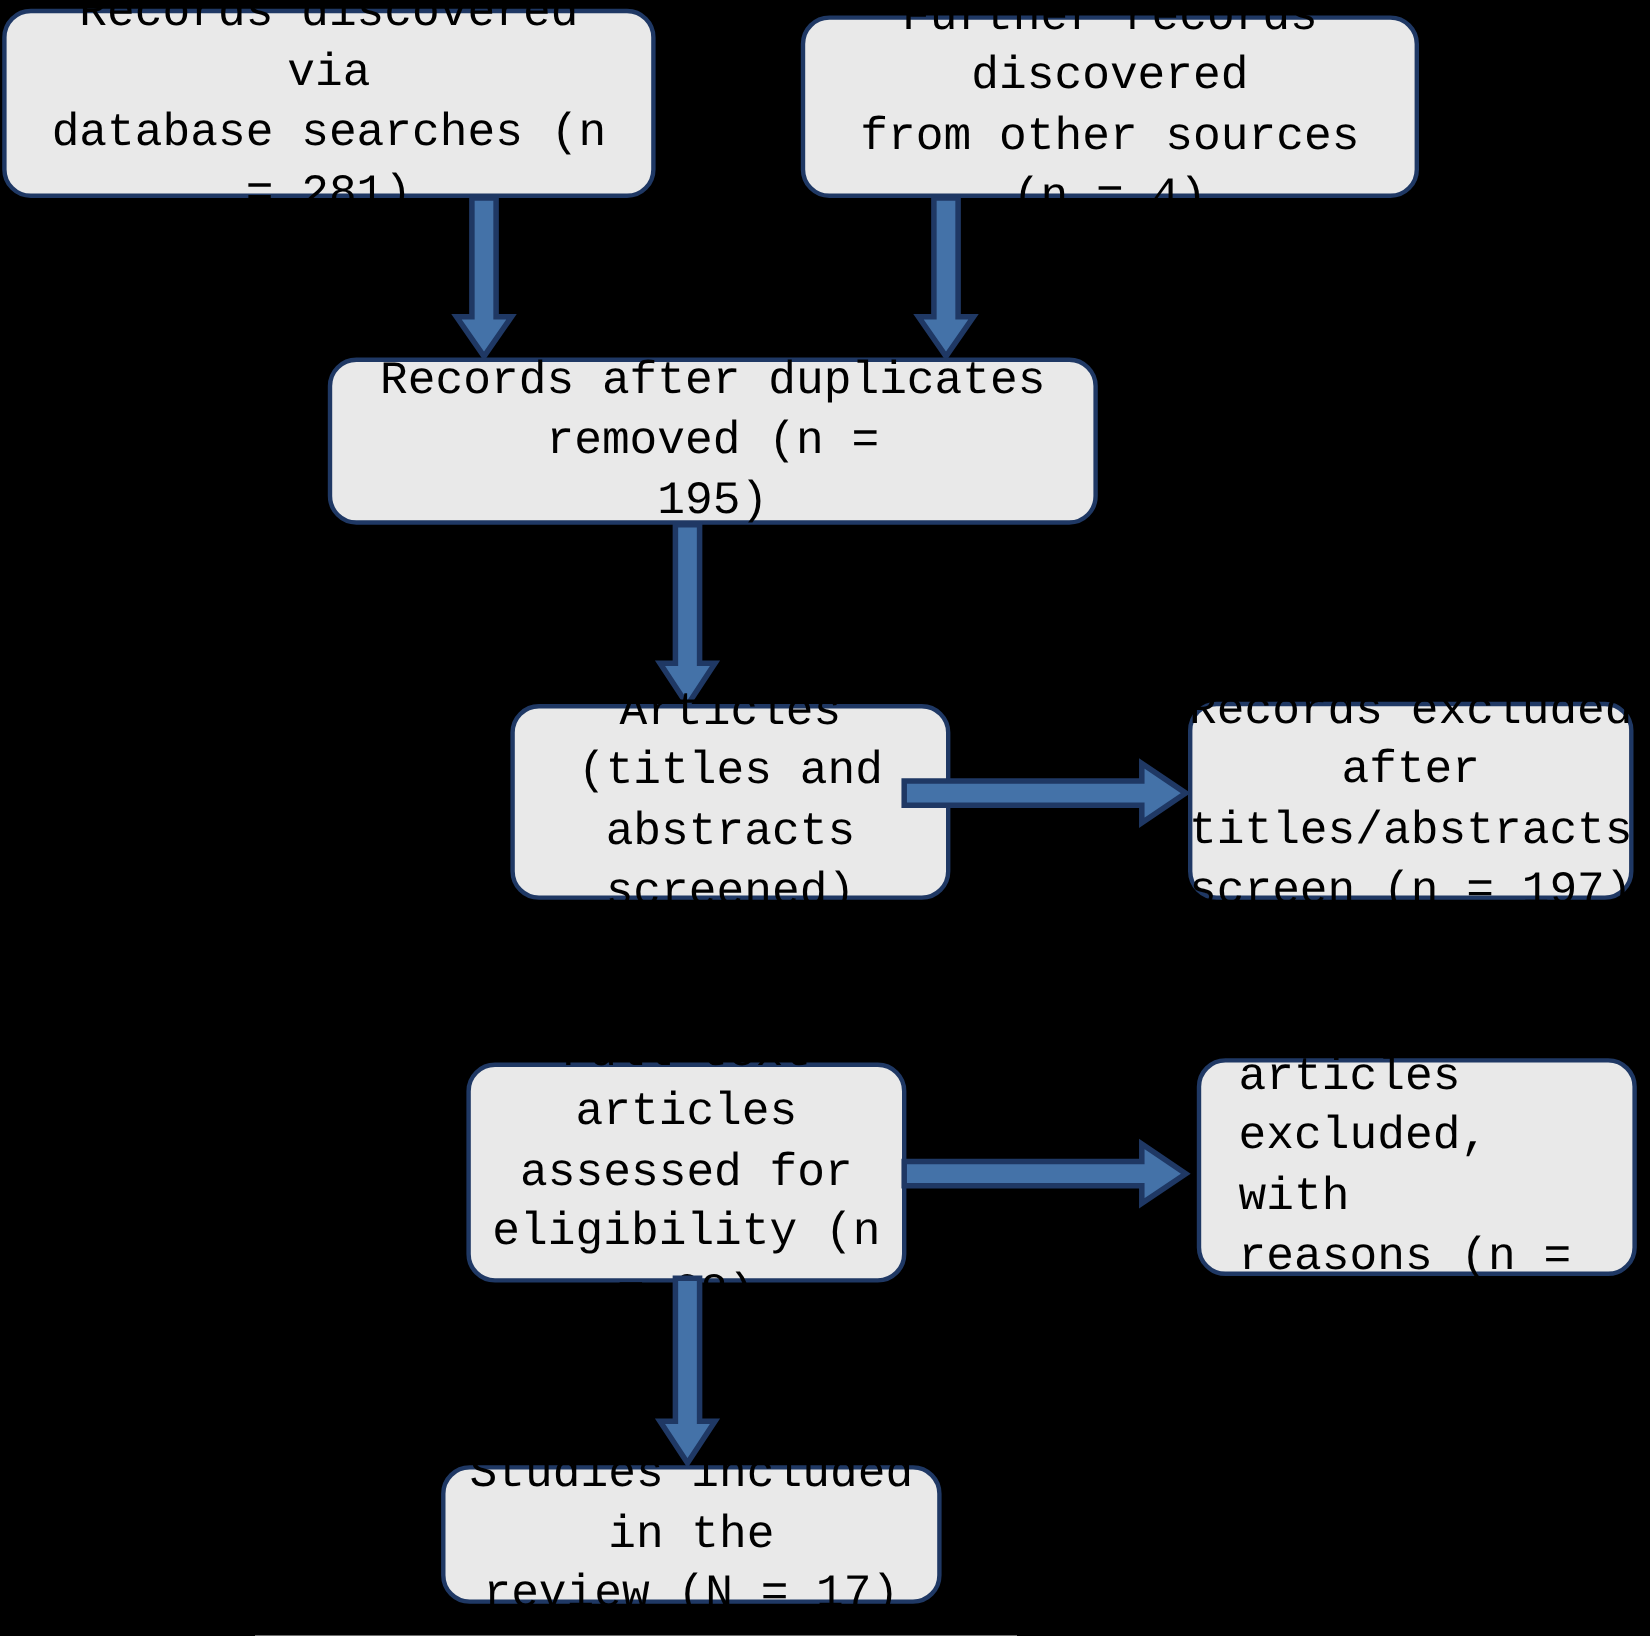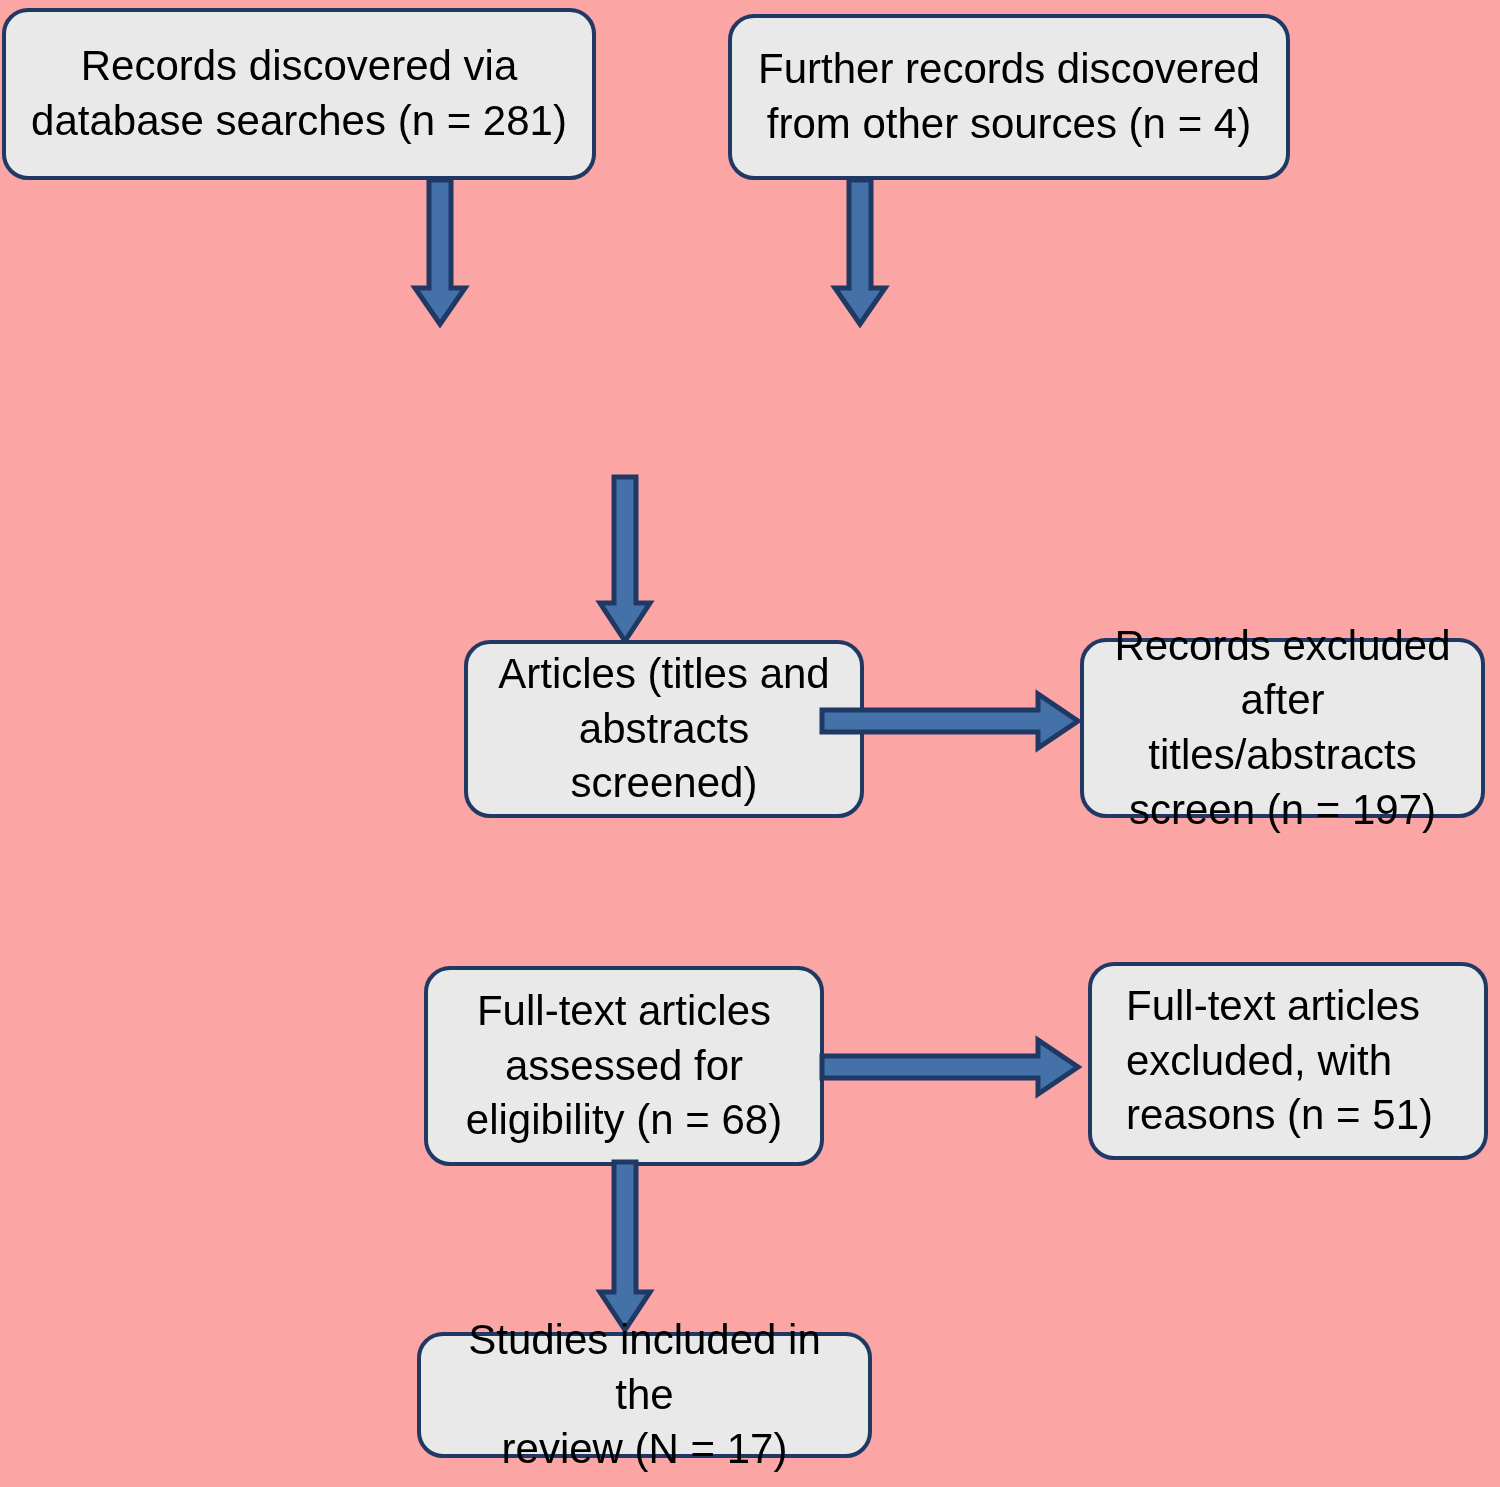--- a/index.html
+++ b/index.html
@@ -4,23 +4,23 @@
 <style>
   html, body {
     margin: 0;
     padding: 0;
     background: #ffffff;
   }
   #canvas {
     position: relative;
     width: 1500px;
     height: 1487px;
-    background: #fca5a5;
+    background: #000000;
     overflow: hidden;
-    font-family: Liberation Sans, sans-serif;
+    font-family: Liberation Mono, monospace;
   }
   .node {
     position: absolute;
     box-sizing: border-box;
     background: #E9E9E9;
     border: 4px solid #1F3864;
     border-radius: 26px;
     display: flex;
     align-items: center;
     justify-content: center;
@@ -64,20 +64,24 @@
       <polygon points="25,0 47,0 47,108 61,108 36,144 11,108 25,108" fill="#4472A8" stroke="#1F3864" stroke-width="5" stroke-linejoin="miter"></polygon>
     </svg>
   </div>
 
   <div class="arrow" style="left:824px; top:180px; width:72px; height:148px;">
     <svg width="72" height="148" viewBox="0 0 72 148">
       <polygon points="25,0 47,0 47,108 61,108 36,144 11,108 25,108" fill="#4472A8" stroke="#1F3864" stroke-width="5" stroke-linejoin="miter"></polygon>
     </svg>
   </div>
 
+  <div class="node" style="left:298px; top:325px; width:700px; height:152px;">
+    <span>Records after duplicates removed (n =
+195)</span>
+  </div>
 
   <div class="arrow" style="left:589px; top:477px; width:72px; height:168px;">
     <svg width="72" height="168" viewBox="0 0 72 168">
       <polygon points="25,0 47,0 47,126 61,126 36,164 11,126 25,126" fill="#4472A8" stroke="#1F3864" stroke-width="5" stroke-linejoin="miter"></polygon>
     </svg>
   </div>
 
   <div class="node" style="left:424px; top:640px; width:400px; height:178px;margin-left:40px;">
     <span>Articles (titles and
 abstracts screened)</span>
@@ -112,18 +116,18 @@
 excluded, with
 reasons (n = 51)</span>
   </div>
 
   <div class="arrow" style="left:589px; top:1162px; width:72px; height:172px;">
     <svg width="72" height="172" viewBox="0 0 72 172">
       <polygon points="25,0 47,0 47,130 61,130 36,168 11,130 25,130" fill="#4472A8" stroke="#1F3864" stroke-width="5" stroke-linejoin="miter"></polygon>
     </svg>
   </div>
 
-  <div class="node" style="left:417px; top:1332px; width:455px; height:126px;">
+  <div class="node" style="left:401px; top:1332px; width:455px; height:126px;">
     <span>Studies included in the
 review (N = 17)</span>
   </div>
 
 </div>
 
 </body></html>

